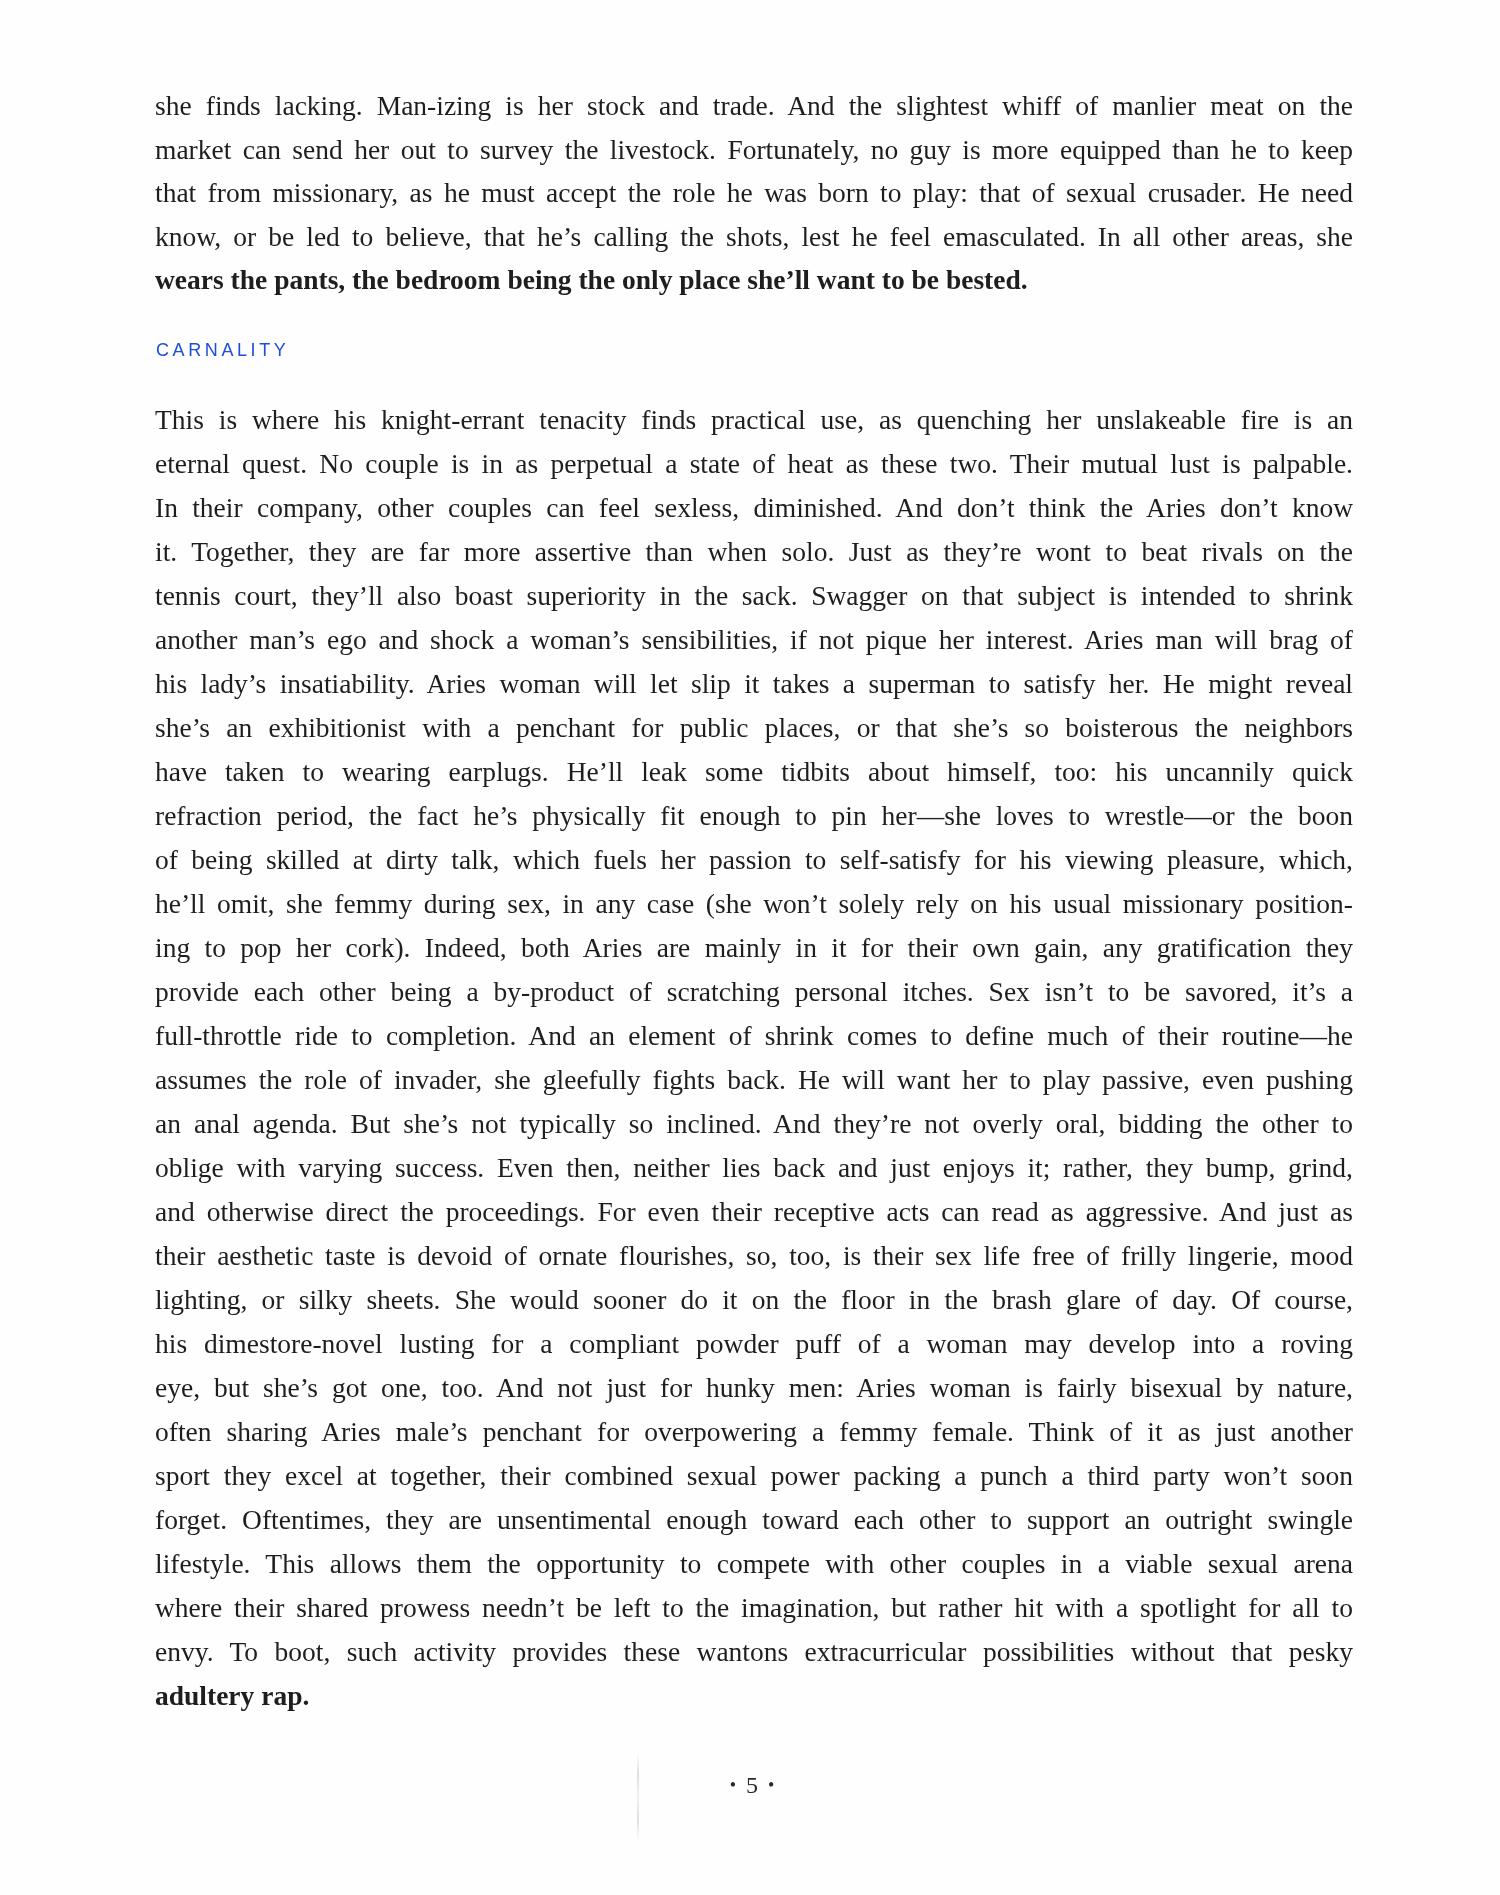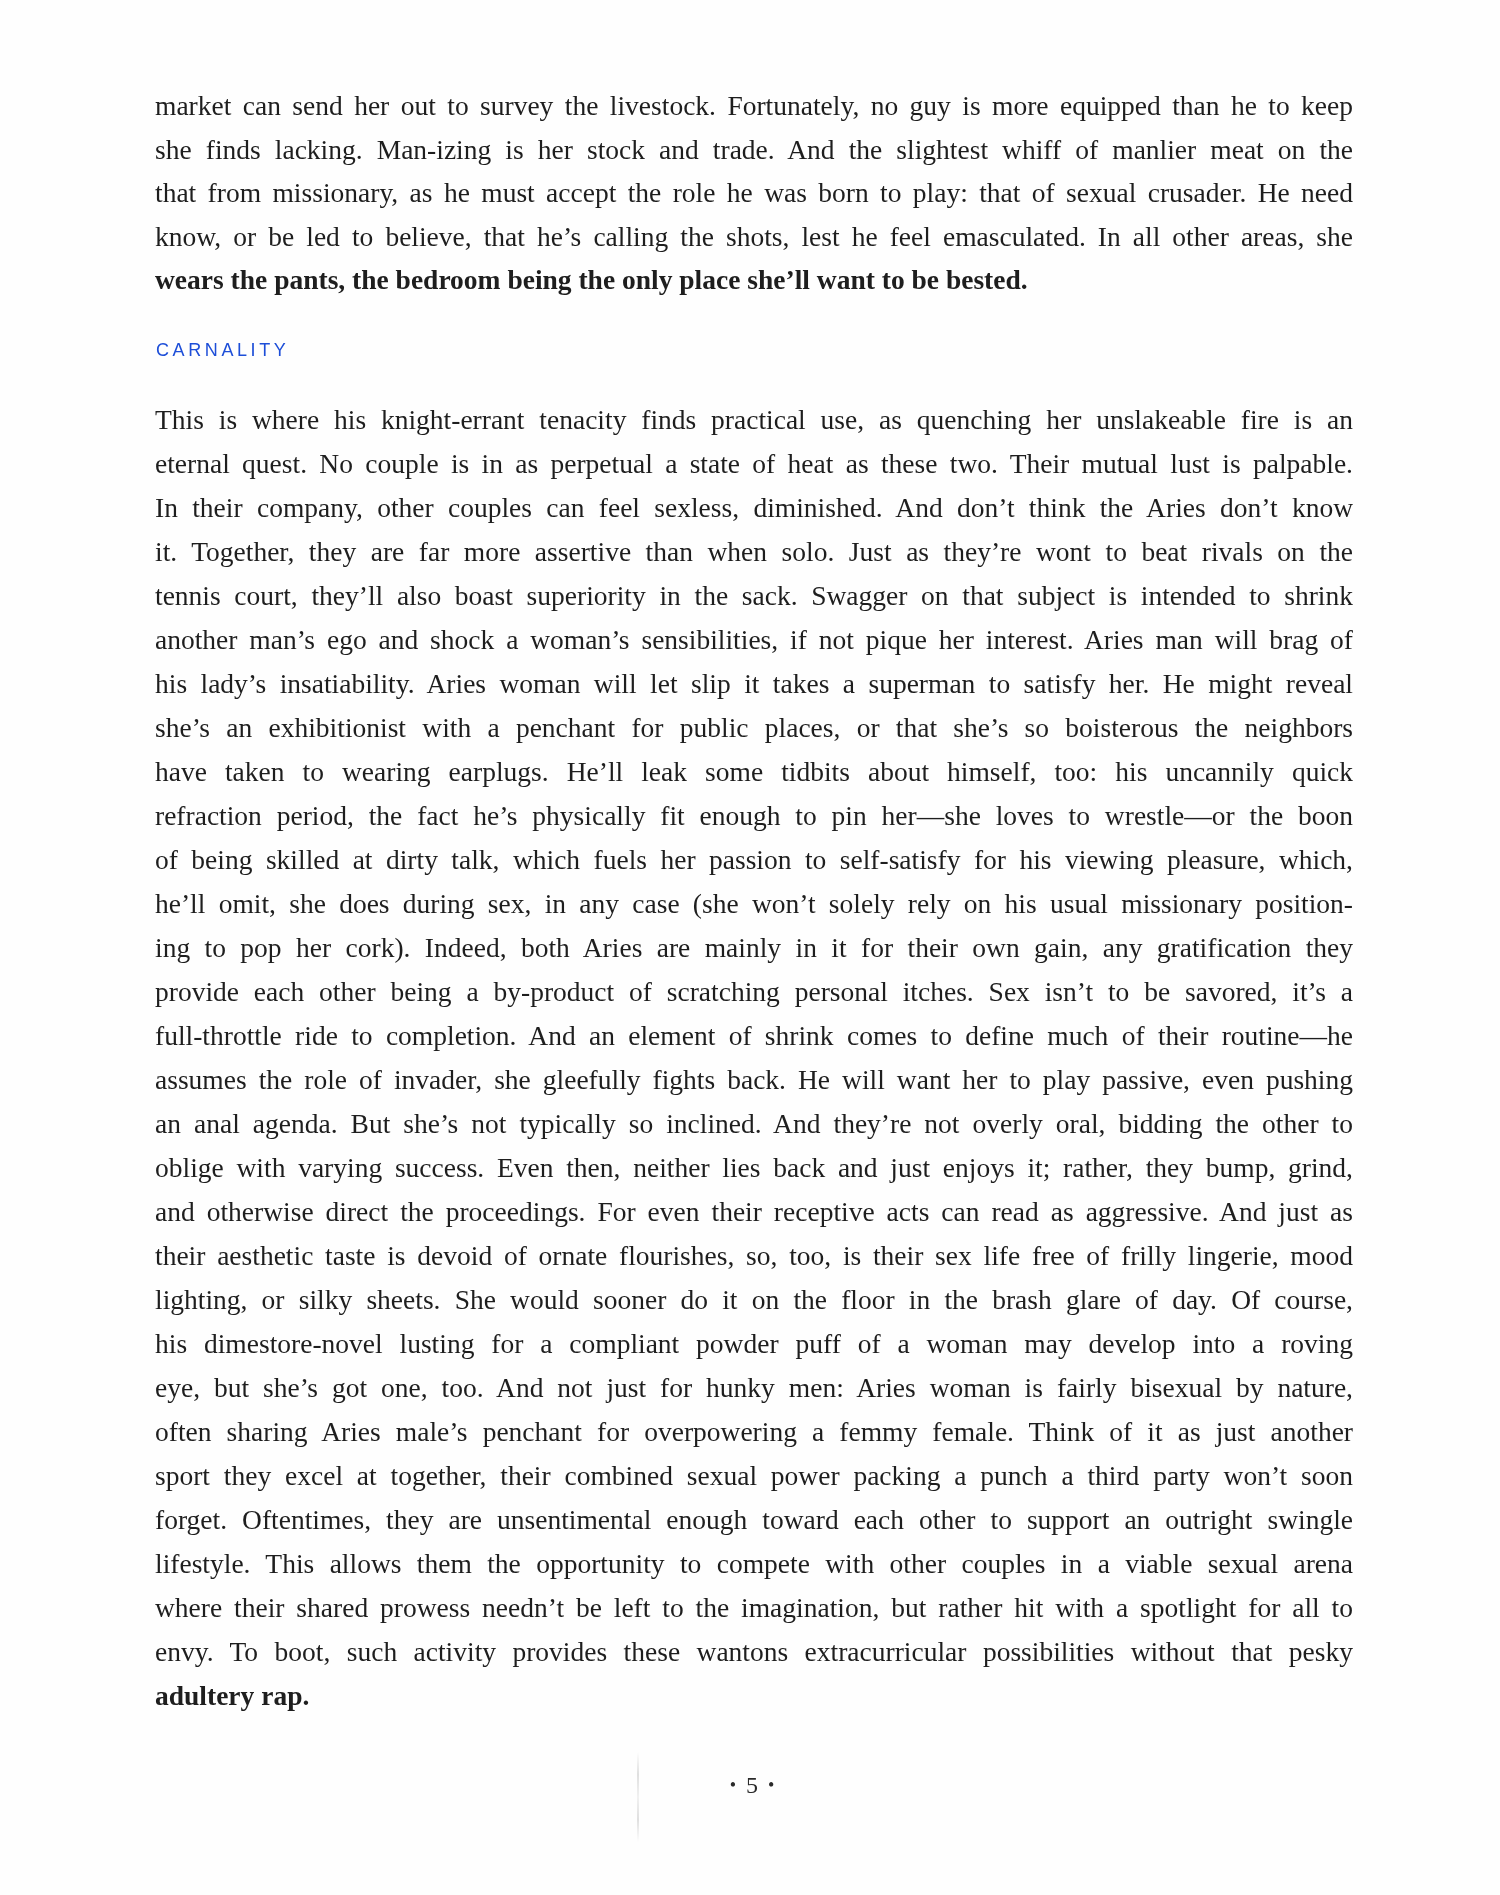--- a/index.html
+++ b/index.html
@@ -44,42 +44,42 @@
     position: absolute; left: 637px; top: 1752px; width: 2px; height: 90px;
     background: linear-gradient(to bottom, rgba(0,0,0,0), rgba(0,0,0,0.12), rgba(0,0,0,0.05), rgba(0,0,0,0.12), rgba(0,0,0,0));
   }
 </style>
 </head>
 <body>
 
 <div class="page">
 
   <div class="text-block" id="para1">
+      <span class="line">she finds lacking. Man-izing is her stock and trade. And the slightest whiff of manlier meat on the</span>
       <span class="line">market can send her out to survey the livestock. Fortunately, no guy is more equipped than he to keep</span>
-      <span class="line">she finds lacking. Man-izing is her stock and trade. And the slightest whiff of manlier meat on the</span>
       <span class="line">that from missionary, as he must accept the role he was born to play: that of sexual crusader. He need</span>
       <span class="line">know, or be led to believe, that he’s calling the shots, lest he feel emasculated. In all other areas, she</span>
       <span class="line last">wears the pants, the bedroom being the only place she’ll want to be bested.</span>
     </div>
 
   <div class="heading">CARNALITY</div>
 
   <div class="text-block" id="para2">
       <span class="line">This is where his knight-errant tenacity finds practical use, as quenching her unslakeable fire is an</span>
       <span class="line">eternal quest. No couple is in as perpetual a state of heat as these two. Their mutual lust is palpable.</span>
       <span class="line">In their company, other couples can feel sexless, diminished. And don’t think the Aries don’t know</span>
       <span class="line">it. Together, they are far more assertive than when solo. Just as they’re wont to beat rivals on the</span>
       <span class="line">tennis court, they’ll also boast superiority in the sack. Swagger on that subject is intended to shrink</span>
       <span class="line">another man’s ego and shock a woman’s sensibilities, if not pique her interest. Aries man will brag of</span>
       <span class="line">his lady’s insatiability. Aries woman will let slip it takes a superman to satisfy her. He might reveal</span>
       <span class="line">she’s an exhibitionist with a penchant for public places, or that she’s so boisterous the neighbors</span>
       <span class="line">have taken to wearing earplugs. He’ll leak some tidbits about himself, too: his uncannily quick</span>
       <span class="line">refraction period, the fact he’s physically fit enough to pin her—she loves to wrestle—or the boon</span>
       <span class="line">of being skilled at dirty talk, which fuels her passion to self-satisfy for his viewing pleasure, which,</span>
-      <span class="line">he’ll omit, she does during sex, in any case (she won’t solely rely on his usual missionary position-</span>
+      <span class="line">he’ll omit, she femmy during sex, in any case (she won’t solely rely on his usual missionary position-</span>
       <span class="line">ing to pop her cork). Indeed, both Aries are mainly in it for their own gain, any gratification they</span>
       <span class="line">provide each other being a by-product of scratching personal itches. Sex isn’t to be savored, it’s a</span>
       <span class="line">full-throttle ride to completion. And an element of shrink comes to define much of their routine—he</span>
       <span class="line">assumes the role of invader, she gleefully fights back. He will want her to play passive, even pushing</span>
       <span class="line">an anal agenda. But she’s not typically so inclined. And they’re not overly oral, bidding the other to</span>
       <span class="line">oblige with varying success. Even then, neither lies back and just enjoys it; rather, they bump, grind,</span>
       <span class="line">and otherwise direct the proceedings. For even their receptive acts can read as aggressive. And just as</span>
       <span class="line">their aesthetic taste is devoid of ornate flourishes, so, too, is their sex life free of frilly lingerie, mood</span>
       <span class="line">lighting, or silky sheets. She would sooner do it on the floor in the brash glare of day. Of course,</span>
       <span class="line">his dimestore-novel lusting for a compliant powder puff of a woman may develop into a roving</span>

